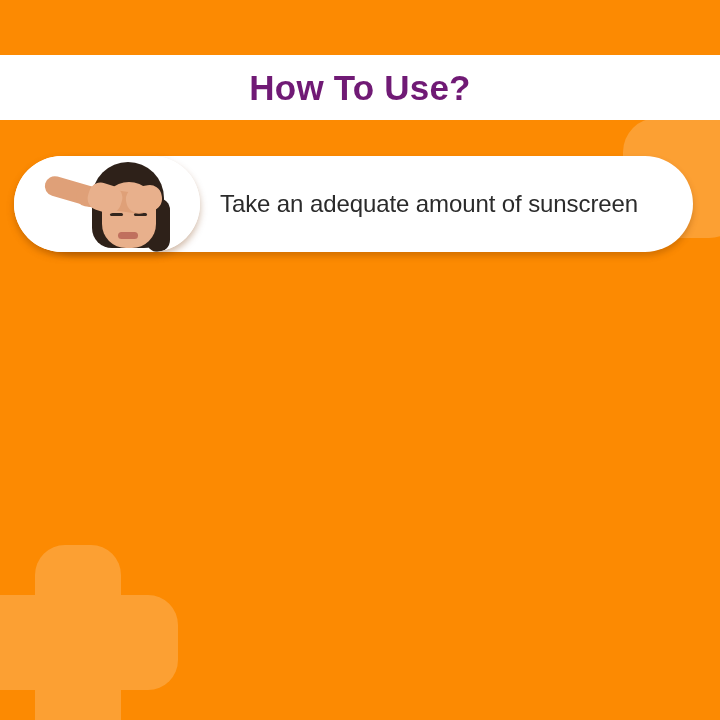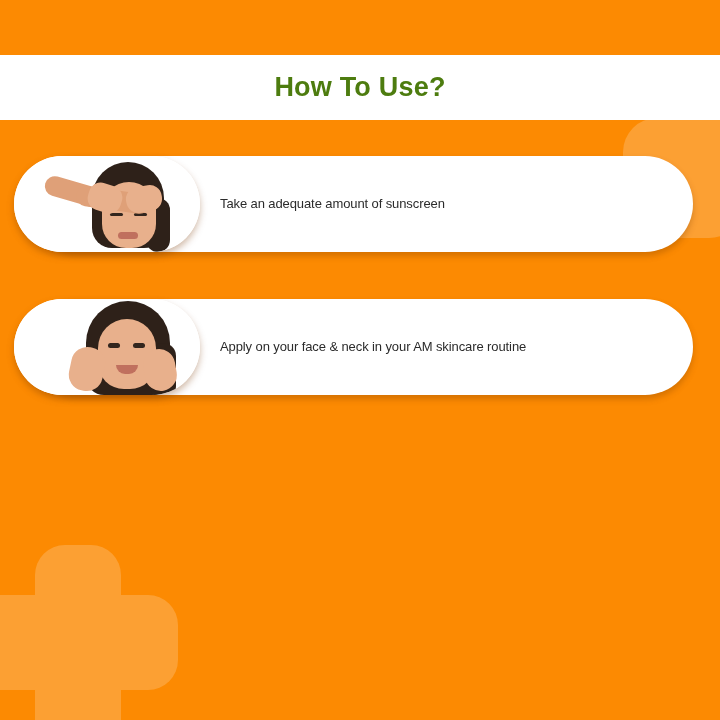--- a/index.html
+++ b/index.html
@@ -52,22 +52,22 @@
     left: 0;
     top: 55px;
     width: 720px;
     height: 65px;
     background: #FFFFFF;
     display: flex;
     align-items: center;
     justify-content: center;
   }
   .header-title {
-    color: #4d7c0f;
-    font-size: 27px;
+    color: #701a75;
+    font-size: 35px;
     font-weight: bold;
     letter-spacing: 0.2px;
     line-height: 1;
     white-space: nowrap;
   }
 
   
   .steps {
     position: absolute;
     left: 0;
@@ -88,21 +88,21 @@
     background: #FFFFFF;
     border-radius: 48px;
     box-shadow: 0 4px 6px rgba(120, 55, 0, 0.30);
     display: flex;
     align-items: center;
   }
   .card-text {
     margin-left: 192px;
     margin-right: 24px;
     color: #2B2B2B;
-    font-size: 13px;
+    font-size: 24px;
     line-height: 1.32;
     letter-spacing: -0.1px;
   }
 
   
   .thumb {
     position: absolute;
     left: 14px;
     top: 0px;
     width: 186px;
@@ -188,33 +188,16 @@
           <div class="ph p1-eyeR eye"></div>
           <div class="ph p1-mouth mouth"></div>
           <div class="ph p1-armL skin2"></div>
           <div class="ph p1-armR skin2"></div>
           <div class="ph p1-handL skin"></div>
           <div class="ph p1-handR skin"></div>
         </div>
       </div>
     </div>
 
-    <div class="step-row">
-      <div class="card">
-        <div class="card-text">Apply on your face &amp; neck in your AM skincare routine</div>
-      </div>
-      <div class="thumb">
-        <div class="thumb-art">
-          <div class="ph p2-hair hair"></div>
-          <div class="ph p2-pony"></div>
-          <div class="ph p2-face skin"></div>
-          <div class="ph p2-eyeL eye"></div>
-          <div class="ph p2-eyeR eye"></div>
-          <div class="ph p2-mouth mouth"></div>
-          <div class="ph p2-handL skin"></div>
-          <div class="ph p2-handR skin"></div>
-        </div>
-      </div>
-    </div>
 
 
   </div>
 </div>
 
 </body></html>

